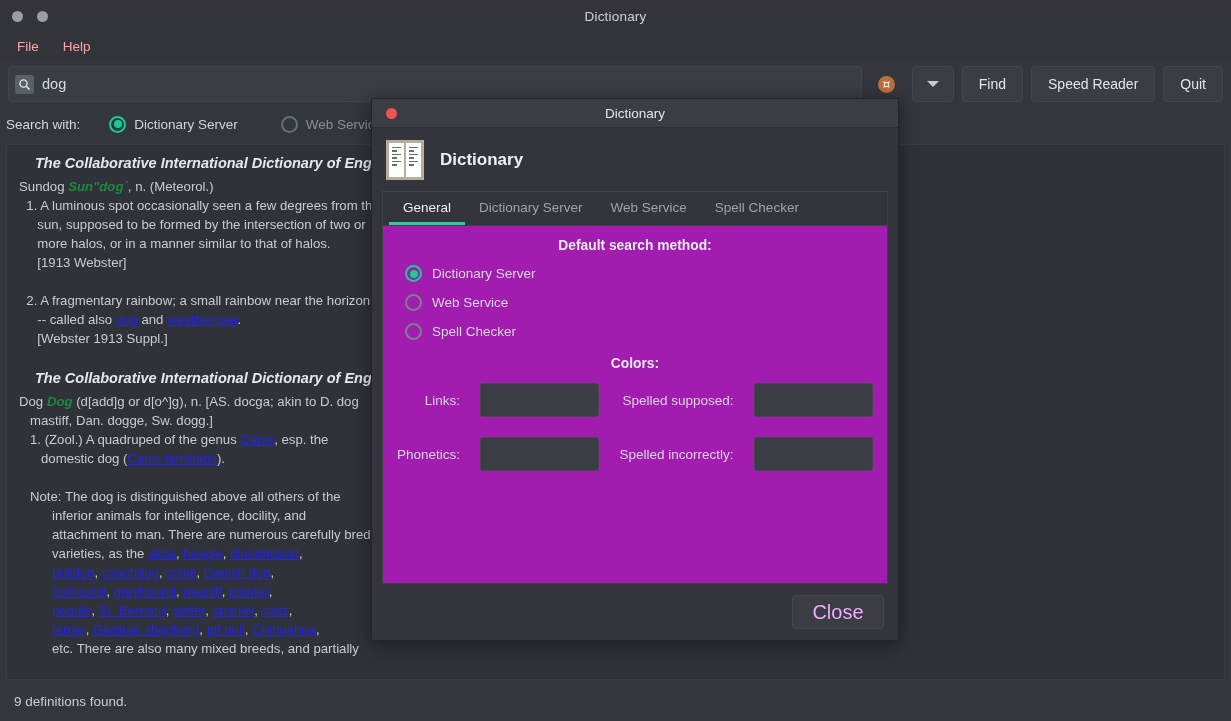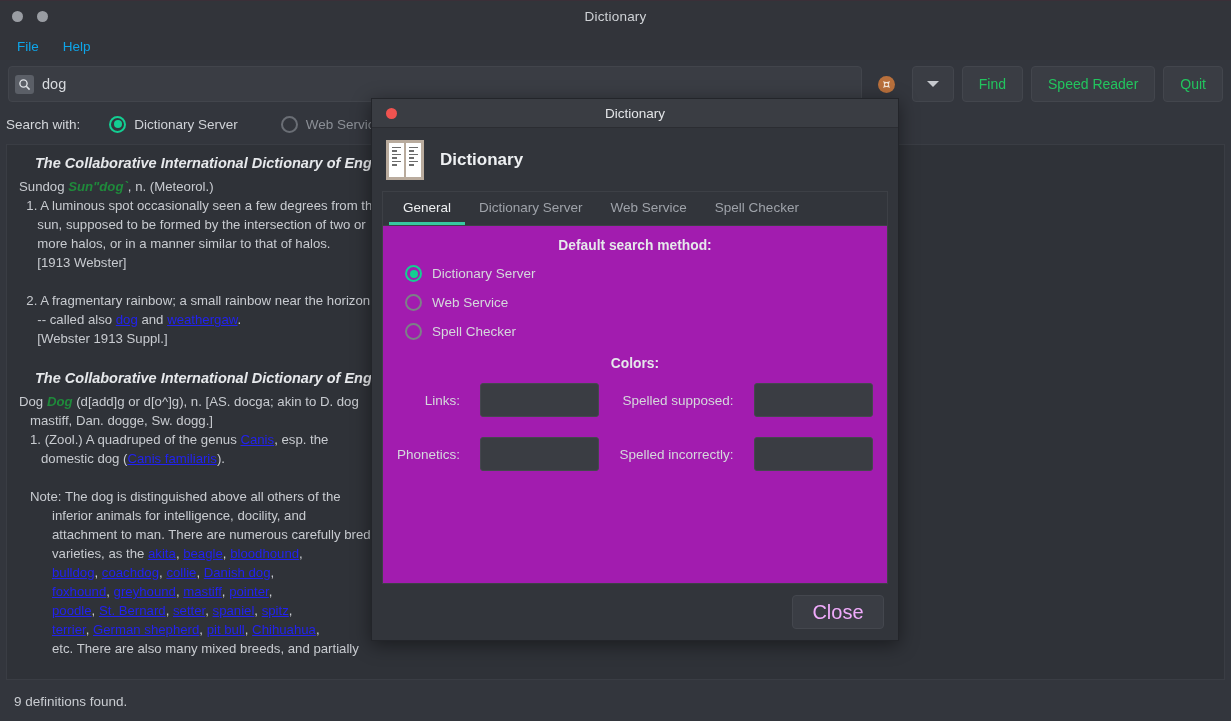--- a/index.html
+++ b/index.html
@@ -19,21 +19,21 @@
   }
   .titlebar-title { color: #cfd2d6; font-size: 13.5px; letter-spacing: .2px; }
   .wdots { position: absolute; left: 12px; top: 10px; display: flex; gap: 14px; }
   .wdot { width: 11px; height: 11px; border-radius: 50%; background: #9a9da3; }
 
   
   .menubar {
     position: absolute; left: 0; top: 32px; width: 1231px; height: 28px;
     background: #32343a; display: flex; align-items: center; padding-left: 8px; gap: 6px;
   }
-  .menuitem { color: #0ea5e9; font-size: 13.5px; padding: 3px 9px; border-radius: 3px; cursor: default; }
+  .menuitem { color: #fca5a5; font-size: 13.5px; padding: 3px 9px; border-radius: 3px; cursor: default; }
 
   
   .toolbar {
     position: absolute; left: 0; top: 60px; width: 1231px; height: 48px;
     background: #33363d; display: flex; align-items: center; padding: 0 8px; gap: 8px;
   }
   .searchbox {
     flex: 1 1 auto; height: 36px; background: #3a3d44; border: 1px solid #42454c;
     border-radius: 4px; display: flex; align-items: center; padding: 0 6px; gap: 8px;
   }
@@ -46,21 +46,21 @@
   .clearbtn {
     width: 34px; height: 36px; display: flex; align-items: center; justify-content: center;
     flex: 0 0 auto;
   }
   .clearcircle {
     width: 17px; height: 17px; border-radius: 50%; background: #b9703c;
     display: flex; align-items: center; justify-content: center;
   }
   .tbtn {
     height: 36px; background: #3a3d44; border: 1px solid #43464d; border-radius: 4px;
-    color: #22c55e; font-size: 14px; display: flex; align-items: center;
+    color: #e5e5e5; font-size: 14px; display: flex; align-items: center;
     justify-content: center; padding: 0 16px; cursor: default; flex: 0 0 auto;
   }
   .tbtn.arrow { padding: 0 14px; }
   .caret { width: 0; height: 0; border-left: 6px solid transparent; border-right: 6px solid transparent; border-top: 6px solid #c6c9ce; }
 
   
   .searchwith {
     position: absolute; left: 0; top: 108px; width: 1231px; height: 32px;
     background: #33363d; display: flex; align-items: center; padding-left: 6px; gap: 13px;
   }

